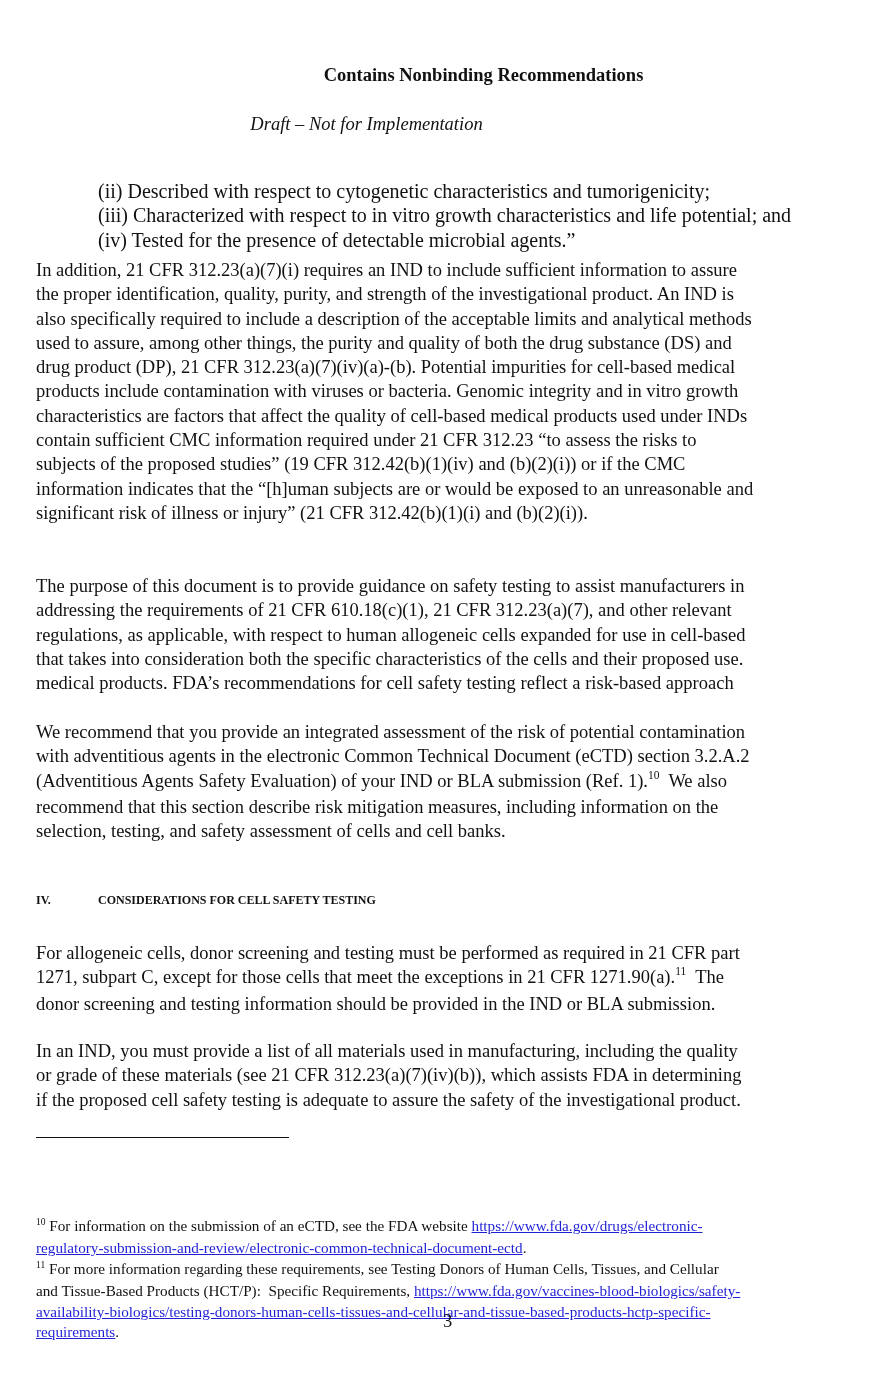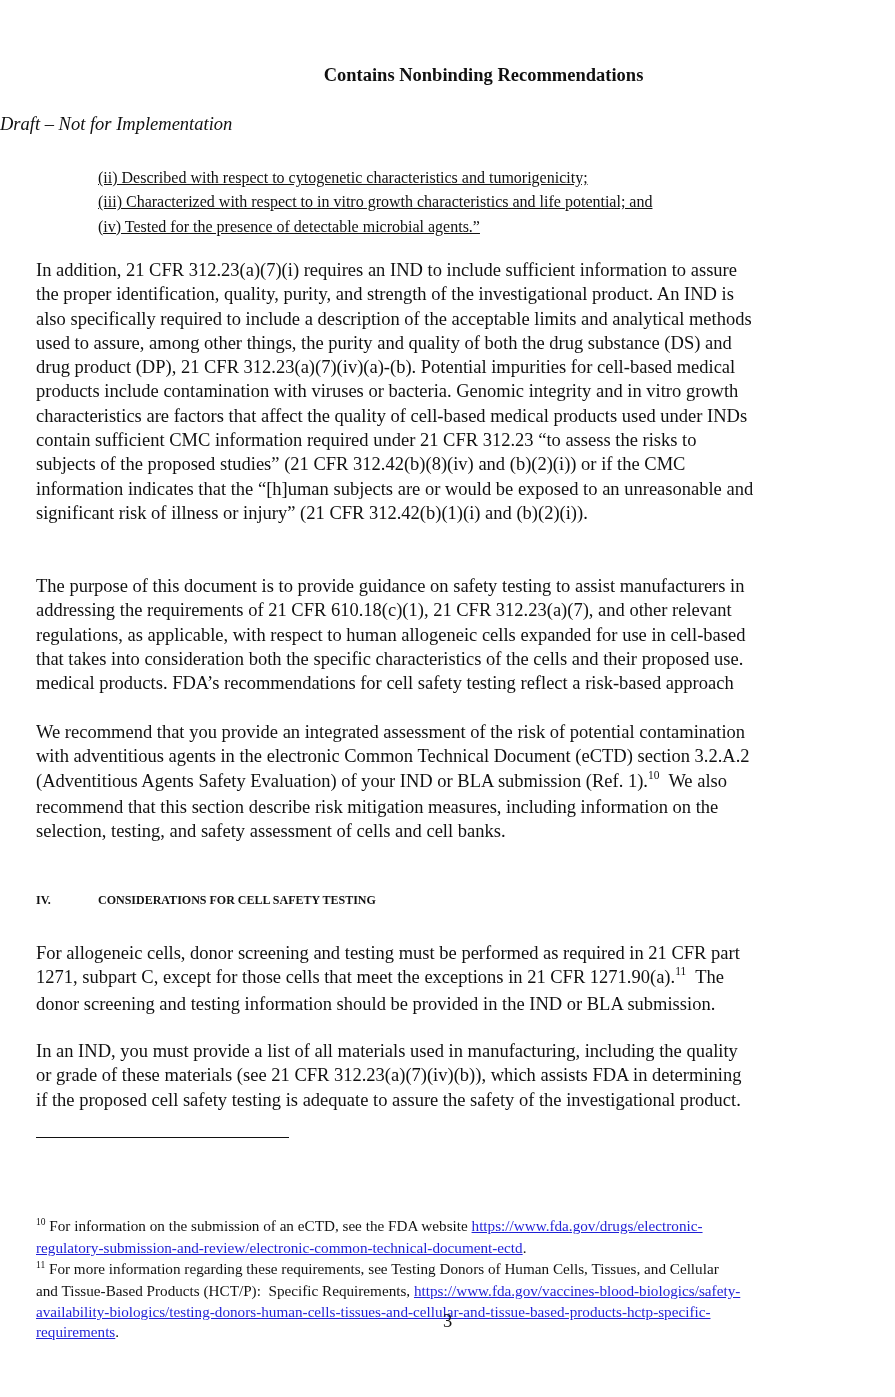--- a/index.html
+++ b/index.html
@@ -29,31 +29,31 @@
       text-align: center;
       font-weight: bold;
       font-size: 18.5px;
       padding-left: 36px;
     }
     .header-sub {
       position: absolute;
       top: 114px;
       left: 0;
       width: 733px;
+      text-align: center;
       font-style: italic;
       font-size: 18.5px;
     }
     .list {
       position: absolute;
-      top: 166px;
+      top: 179px;
       left: 98px;
       width: 780px;
-      font-size: 16px;
+      font-size: 20px;
       line-height: 24.3px;
-      text-decoration: underline;
     }
     .list div { white-space: nowrap; }
     .para {
       position: absolute;
       left: 36px;
       width: 830px;
       font-size: 18.5px;
       line-height: 24.3px;
       text-align: left;
     }
@@ -128,21 +128,21 @@
 
   <div class="para" style="top:258px;">
     <span class="ln">In addition, 21 CFR 312.23(a)(7)(i) requires an IND to include sufficient information to assure</span>
     <span class="ln">the proper identification, quality, purity, and strength of the investigational product.  An IND is</span>
     <span class="ln">also specifically required to include a description of the acceptable limits and analytical methods</span>
     <span class="ln">used to assure, among other things, the purity and quality of both the drug substance (DS) and</span>
     <span class="ln">drug product (DP), 21 CFR 312.23(a)(7)(iv)(a)-(b).  Potential impurities for cell-based medical</span>
     <span class="ln">products include contamination with viruses or bacteria.  Genomic integrity and in vitro growth</span>
     <span class="ln">characteristics are factors that affect the quality of cell-based medical products used under INDs</span>
     <span class="ln">contain sufficient CMC information required under 21 CFR 312.23 “to assess the risks to</span>
-    <span class="ln">subjects of the proposed studies” (21 CFR 312.42(b)(8)(iv) and (b)(2)(i)) or if the CMC</span>
+    <span class="ln">subjects of the proposed studies” (19 CFR 312.42(b)(1)(iv) and (b)(2)(i)) or if the CMC</span>
     <span class="ln">information indicates that the “[h]uman subjects are or would be exposed to an unreasonable and</span>
     <span class="ln">significant risk of illness or injury” (21 CFR 312.42(b)(1)(i) and (b)(2)(i)).</span>
   </div>
 
   <div class="para" style="top:574px;">
     <span class="ln">The purpose of this document is to provide guidance on safety testing to assist manufacturers in</span>
     <span class="ln">addressing the requirements of 21 CFR 610.18(c)(1), 21 CFR 312.23(a)(7), and other relevant</span>
     <span class="ln">regulations, as applicable, with respect to human allogeneic cells expanded for use in cell-based</span>
     <span class="ln">that takes into consideration both the specific characteristics of the cells and their proposed use.</span>
     <span class="ln">medical products.  FDA’s recommendations for cell safety testing reflect a risk-based approach</span>

